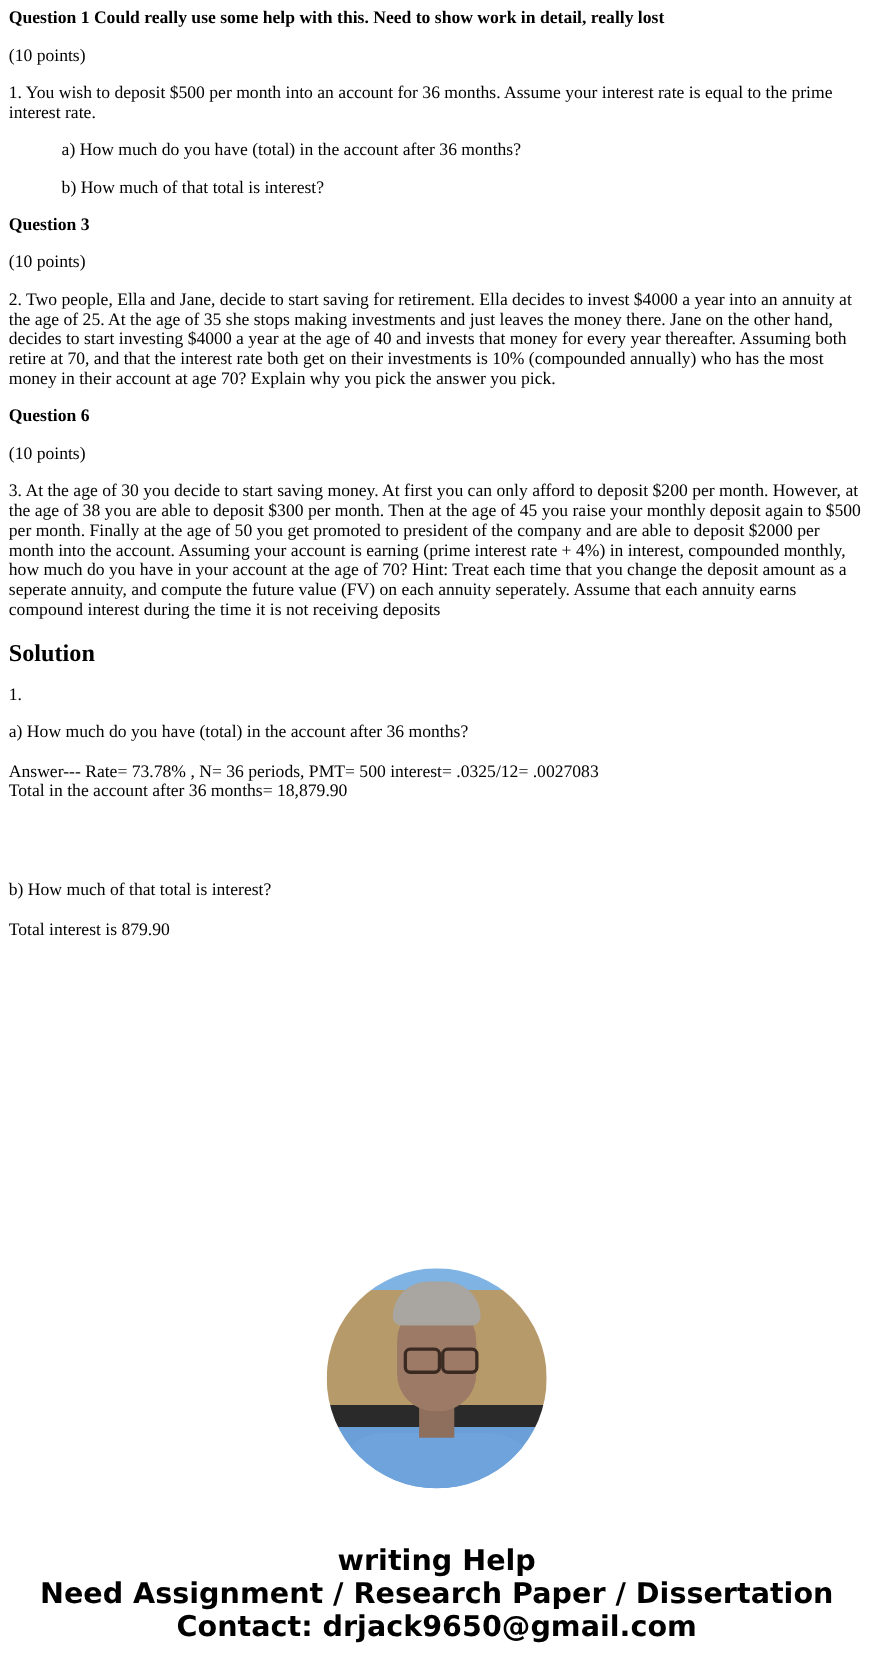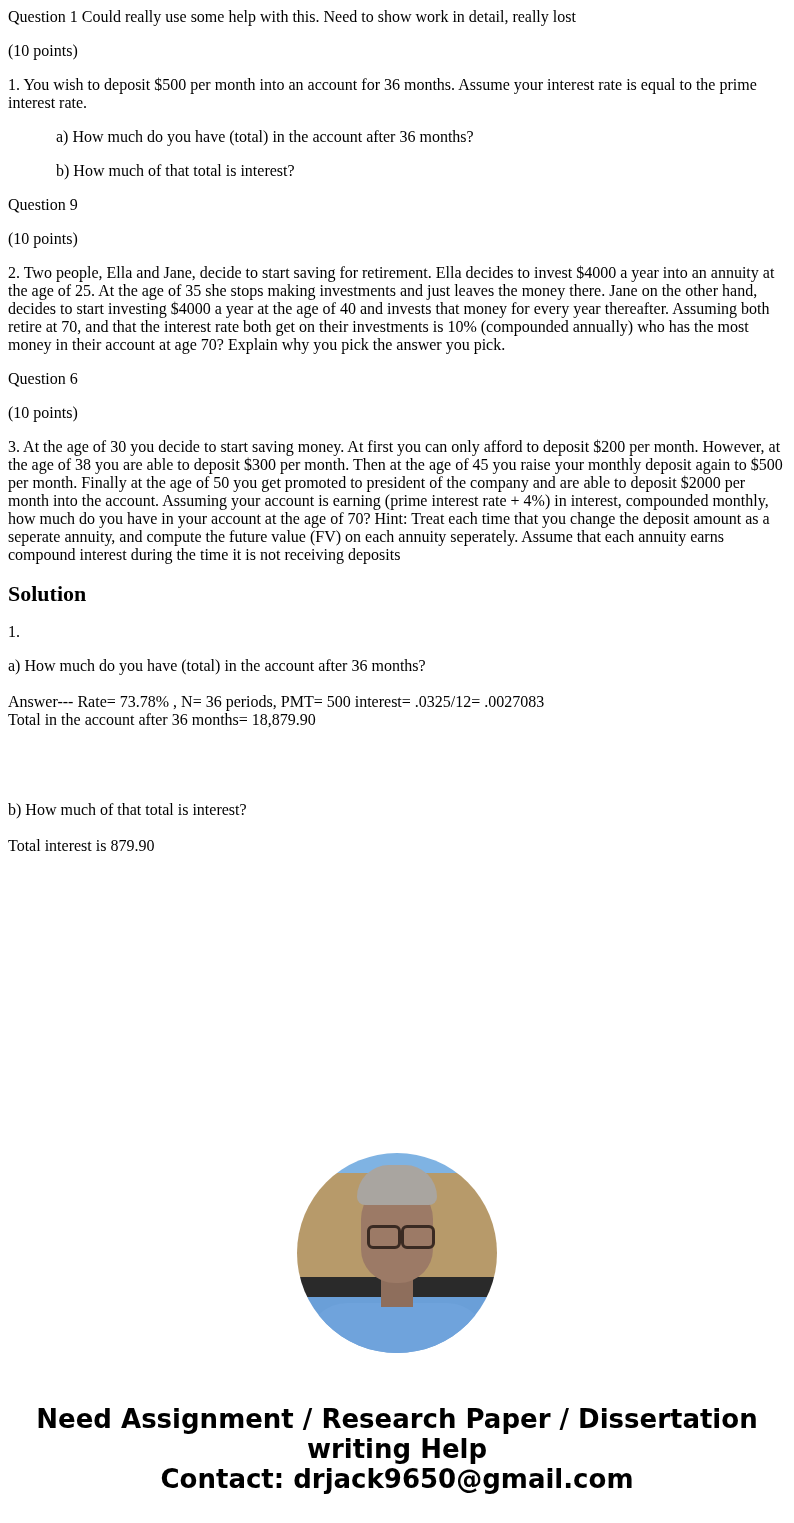--- a/index.html
+++ b/index.html
@@ -7,21 +7,21 @@
     width: 794px;
     height: 1523px;
     position: relative;
     overflow: hidden;
     font-family: "Liberation Serif", serif;
     font-size: 16px;
     line-height: 18px;
     color: #000000;
   }
   p { margin: 0; }
-  .q-title { position: absolute; left: 8px; font-weight: normal; }
+  .q-title { position: absolute; left: 8px; font-weight: bold; }
   .line { position: absolute; left: 8px; width: 778px; }
   .indent { position: absolute; left: 56px; }
   .sol-head { position: absolute; left: 8px; font-weight: bold; font-size: 22px; line-height: 22px; }
   .avatar {
     position: absolute; left: 297px; top: 1153px; width: 200px; height: 200px;
     border-radius: 50%; overflow: hidden;
     background: radial-gradient(circle at 50% 38%, #8a6f5e 0 18%, transparent 19%),
                 linear-gradient(#7fb3e3 0 10%, #b79a6a 10% 62%, #2a2a2a 62% 72%, #6a9fd8 72% 100%);
   }
   .avatar .hair { position:absolute; left:60px; top:12px; width:80px; height:40px; border-radius:40px 40px 10px 10px; background:#a9a5a0; }
@@ -37,21 +37,21 @@
 </style>
 </head>
 <body>
 
 <p class="q-title" style="top:8px;">Question 1 Could really use some help with this. Need to show work in detail, really lost</p>
 <p class="line" style="top:42px;">(10 points)</p>
 <p class="line" style="top:76px;">1. You wish to deposit $500 per month into an account for 36 months. Assume your interest rate is equal to the prime interest rate.</p>
 <p class="indent" style="top:128px;">a) How much do you have (total) in the account after 36 months?</p>
 <p class="indent" style="top:162px;">b) How much of that total is interest?</p>
 
-<p class="q-title" style="top:196px;">Question 9</p>
+<p class="q-title" style="top:196px;">Question 3</p>
 <p class="line" style="top:230px;">(10 points)</p>
 <p class="line" style="top:264px;">2. Two people, Ella and Jane, decide to start saving for retirement. Ella decides to invest $4000 a year into an annuity at the age of 25. At the age of 35 she stops making investments and just leaves the money there. Jane on the other hand, decides to start investing $4000 a year at the age of 40 and invests that money for every year thereafter. Assuming both retire at 70, and that the interest rate both get on their investments is 10% (compounded annually) who has the most money in their account at age 70? Explain why you pick the answer you pick.</p>
 
 <p class="q-title" style="top:370px;">Question 6</p>
 <p class="line" style="top:404px;">(10 points)</p>
 <p class="line" style="top:438px;">3. At the age of 30 you decide to start saving money. At first you can only afford to deposit $200 per month. However, at the age of 38 you are able to deposit $300 per month. Then at the age of 45 you raise your monthly deposit again to $500 per month. Finally at the age of 50 you get promoted to president of the company and are able to deposit $2000 per month into the account. Assuming your account is earning (prime interest rate + 4%) in interest, compounded monthly, how much do you have in your account at the age of 70? Hint: Treat each time that you change the deposit amount as a seperate annuity, and compute the future value (FV) on each annuity seperately. Assume that each annuity earns compound interest during the time it is not receiving deposits</p>
 
 <h3 class="sol-head" style="top:583px; margin:0;">Solution</h3>
 <p class="line" style="top:623px;">1.</p>
 <p class="line" style="top:657px;">a) How much do you have (total) in the account after 36 months?</p>
@@ -67,16 +67,16 @@
 <div class="avatar">
   <div class="shirt"></div>
   <div class="neck"></div>
   <div class="face"></div>
   <div class="hair"></div>
   <div class="glasses-l"></div>
   <div class="glasses-r"></div>
 </div>
 
 <div class="promo">
+  <div>writing Help</div>
   <div>Need Assignment / Research Paper / Dissertation</div>
-  <div>writing Help</div>
   <div>Contact: drjack9650@gmail.com</div>
 </div>
 
 </body></html>

